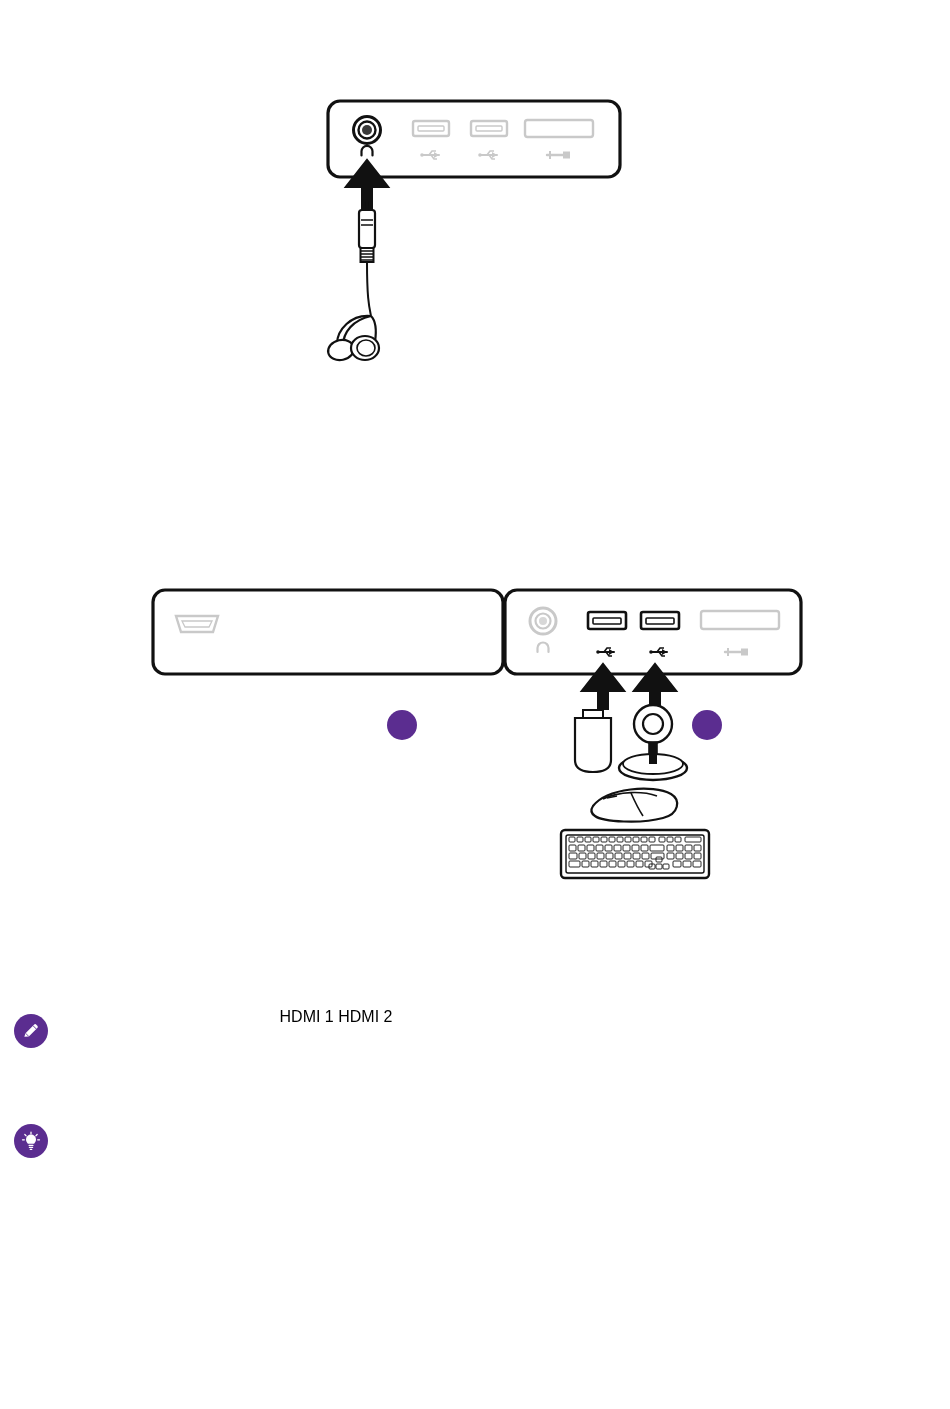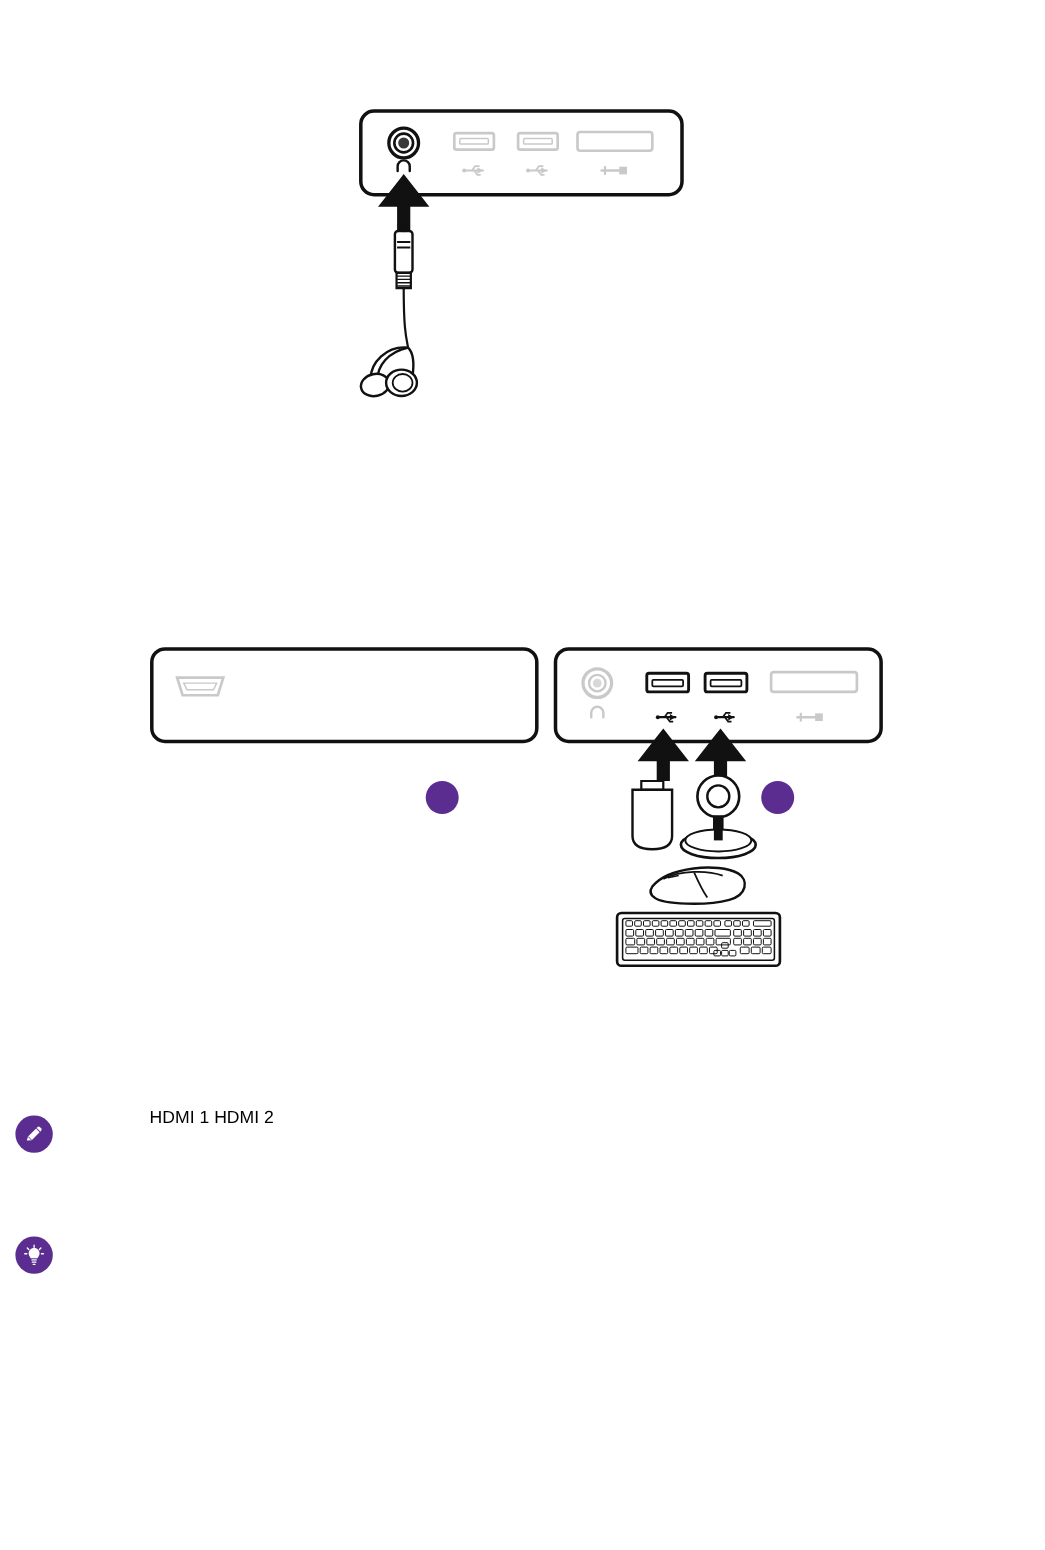--- a/index.html
+++ b/index.html
@@ -98,21 +98,21 @@
         <path d="M46 218 C 26 216, 12 232, 12 246 C 12 252, 14 254, 16 252" stroke="#111" stroke-width="2.2" fill="none"></path>
         <path d="M46 218 C 28 222, 18 234, 18 248" stroke="#111" stroke-width="2.2" fill="none"></path>
         <path d="M46 218 C 50 222, 52 230, 50 244" stroke="#111" stroke-width="2.2" fill="none"></path>
         <ellipse cx="16" cy="252" rx="13" ry="10" fill="#ffffff" stroke="#111" stroke-width="2.2" transform="rotate(-12 16 252)"></ellipse>
         <ellipse cx="40" cy="250" rx="14" ry="12" fill="#ffffff" stroke="#111" stroke-width="2.2"></ellipse>
         <ellipse cx="41" cy="250" rx="9" ry="8" fill="#ffffff" stroke="#111" stroke-width="1.6"></ellipse>
       </g>
     </svg>
   </div>
 
-  <div class="fig" style="left:136px; top:588px;">
+  <div class="fig" style="left:151px; top:588px;text-align:center;">
     <svg width="370" height="420" viewBox="0 0 370 420">
 
       <g>
         <rect x="2" y="2" width="350" height="84" rx="12" ry="12" fill="#ffffff" stroke="#111" stroke-width="3.2"></rect>
       </g>
 
       <g>
         <path d="M25 28 h42 l-5 16 h-32 z" fill="#ffffff" stroke="#c9c9c9" stroke-width="2.4"></path>
         <path d="M31 33 h30 l-3 6 h-24 z" fill="#ffffff" stroke="#c9c9c9" stroke-width="1.3"></path>
       </g>

